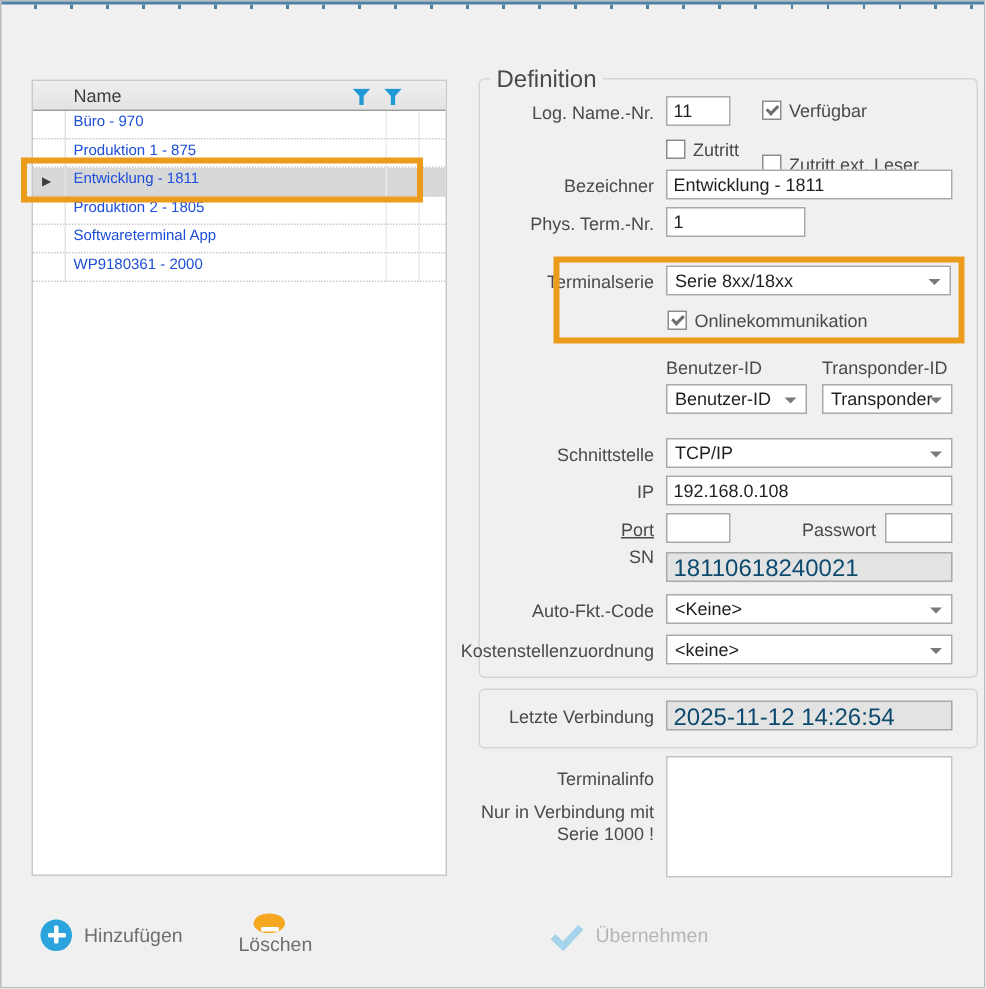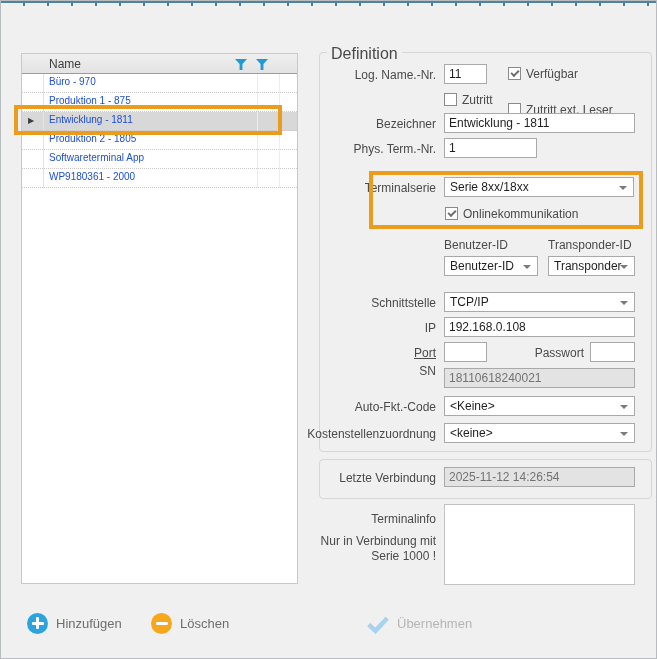--- a/index.html
+++ b/index.html
@@ -36,21 +36,21 @@
   .groupbox{position:absolute;border:1px solid #d6d6d6;border-radius:4px;background:transparent;}
   .group-def{left:318px;top:51px;width:331px;height:398px;}
   .group-conn{left:318px;top:458px;width:331px;height:38px;}
   .group-legend{position:absolute;left:326px;top:44px;background:#f0f0f0;padding:0 4px;font-size:16px;color:#4a4a4a;}
 
   
   .lbl{position:absolute;right:220px;font-size:12px;color:#4a4a4a;white-space:nowrap;text-align:right;}
   .lbl-left{position:absolute;font-size:12px;color:#4a4a4a;white-space:nowrap;}
   .tb{position:absolute;height:20px;border:1px solid #a9a9a9;background:#fff;font-family:"Liberation Sans",sans-serif;
     font-size:12px;color:#1f1f1f;padding:0 4px;box-sizing:border-box;outline:none;}
-  .ro-field{position:absolute;height:20px;border:1px solid #a9a9a9;background:#e3e3e3;font-size:12px;color:#737373;
+  .ro-field{position:absolute;height:20px;border:1px solid #a9a9a9;background:#e3e3e3;font-size:16px;color:#0c4a6e;
     padding:2px 4px 0 4px;box-sizing:border-box;white-space:nowrap;overflow:hidden;}
   .combo{position:absolute;height:20px;border:1px solid #a9a9a9;background:#fff;box-sizing:border-box;cursor:pointer;}
   .combo .cval{position:absolute;left:5px;top:2px;font-size:12px;color:#1f1f1f;white-space:nowrap;}
   .combo .carrow{position:absolute;right:6px;top:8px;width:0;height:0;
     border-left:4px solid transparent;border-right:4px solid transparent;border-top:4px solid #7a7a7a;}
   .chk-wrap{position:absolute;cursor:pointer;}
   .chk{position:absolute;left:0;top:0;width:13px;height:13px;border:1px solid #8b8b8b;background:#fff;box-sizing:border-box;}
   .chk.checked::after{content:"";position:absolute;left:2px;top:2px;width:6px;height:3px;
     border-left:2px solid #6d6d6d;border-bottom:2px solid #6d6d6d;transform:rotate(-45deg);}
   .chk-label{position:absolute;left:18px;top:0px;font-size:12px;color:#4a4a4a;white-space:nowrap;}
@@ -210,21 +210,21 @@
   </div>
   <textarea class="tinfo" value="" style=""></textarea>
 
   <div class="hl hl-row"></div>
   <div class="hl hl-serie"></div>
 
   <div class="footer-btn" style="left:26px;">
     <span class="btn-circle c-blue ic-plus"></span>
     <span class="btn-label">Hinzufügen</span>
   </div>
-  <div class="footer-btn" style="left:150px;">
+  <div class="footer-btn" style="left:150px;flex-direction:column;">
     <span class="btn-circle c-orange ic-minus"></span>
     <span class="btn-label">Löschen</span>
   </div>
   <div class="footer-btn" style="left:364px;">
     <span class="ic-check"></span>
     <span class="btn-label disabled">Übernehmen</span>
   </div>
 </div>
 
 </body></html>

